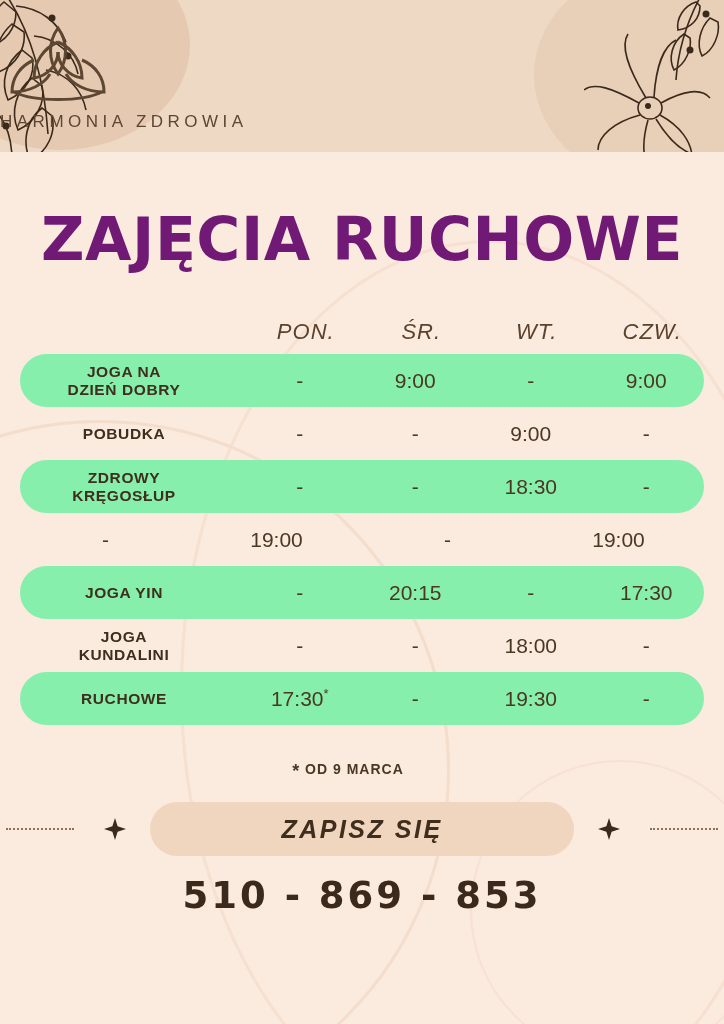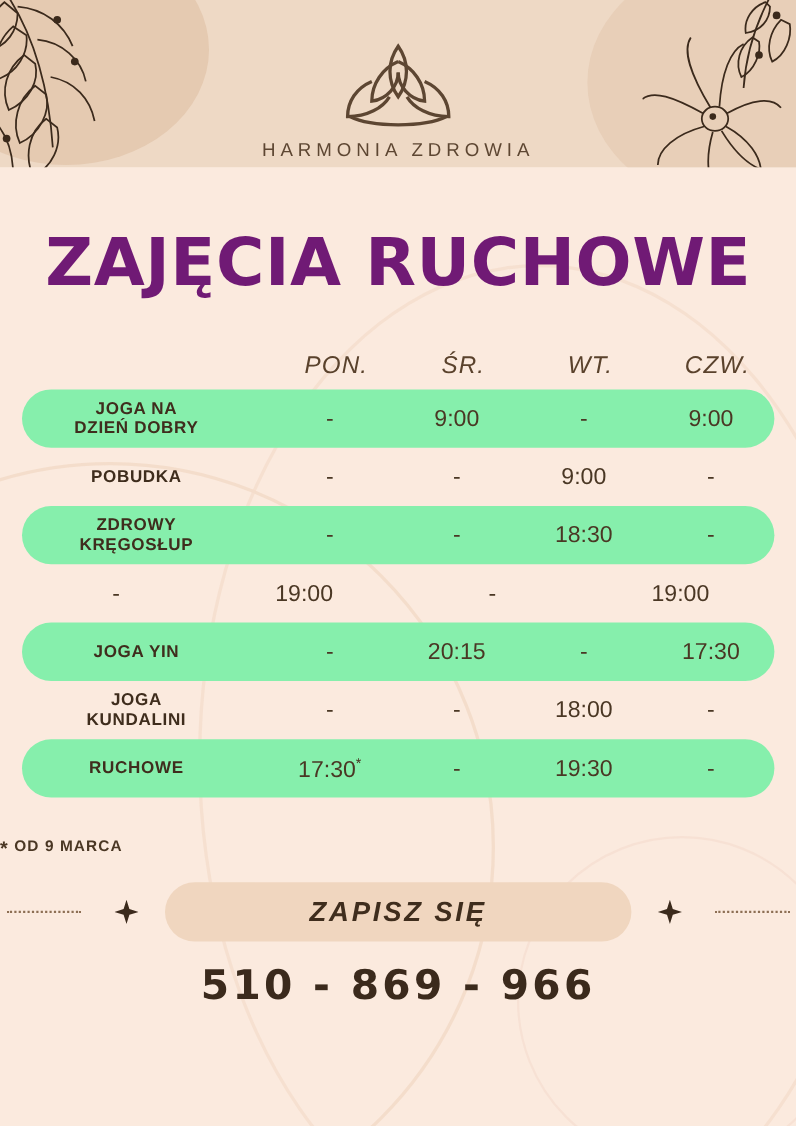--- a/index.html
+++ b/index.html
@@ -48,22 +48,22 @@
     left: -70px; top: -60px;
     opacity: .85;
   }
   .banner-blob.r {
     left: auto; right: -90px; top: -40px;
     width: 280px; height: 230px;
     background: #e6cdb5;
   }
   .logo-wrap {
     position: absolute;
-    left: 0; right: 0; top: 32px;
-    text-align: center;
+    left: 0; right: 0; top: 18px;
+    text-align: left;
     z-index: 4;
   }
   .logo-mark { display: inline-block; }
   .brand {
     margin-top: 4px;
     font-size: 17px;
     letter-spacing: 4.5px;
     color: #5d4632;
     font-weight: 400;
     font-family: "Liberation Sans", sans-serif;
@@ -129,21 +129,21 @@
   }
   .cell .star {
     font-size: 13px;
     vertical-align: super;
   }
 
   
   .footnote {
     position: relative;
     z-index: 5;
-    text-align: left;
+    text-align: center;
     padding-right: 28px;
     margin-top: 36px;
     font-size: 14px;
     letter-spacing: 1px;
     color: #4a3724;
     font-weight: 600;
   }
   .footnote .st { font-size: 18px; vertical-align: text-top; }
 
   
@@ -359,15 +359,15 @@
   </div>
 
   <div class="cta-row">
     <div class="dashline"></div>
     <div class="diamond"></div>
     <div class="cta-btn">ZAPISZ SIĘ</div>
     <div class="diamond"></div>
     <div class="dashline"></div>
   </div>
 
-  <div class="phone">510 - 869 - 966</div>
+  <div class="phone">510 - 869 - 853</div>
 
 </div>
 
 </body></html>

